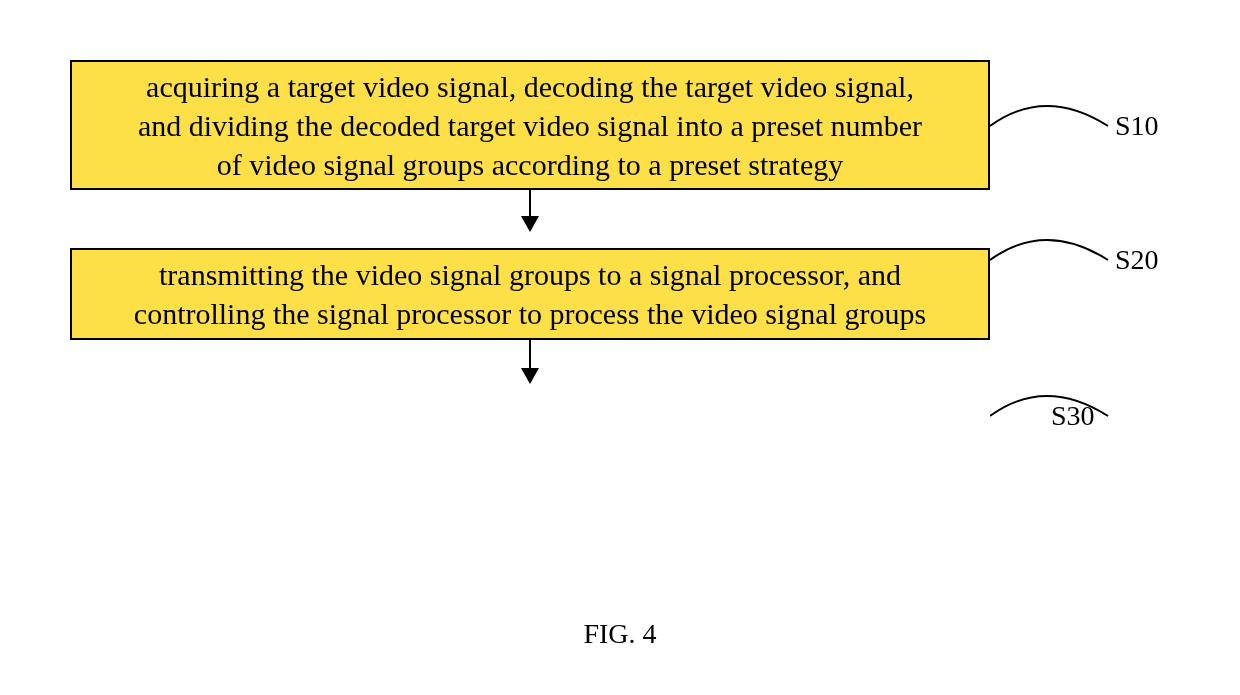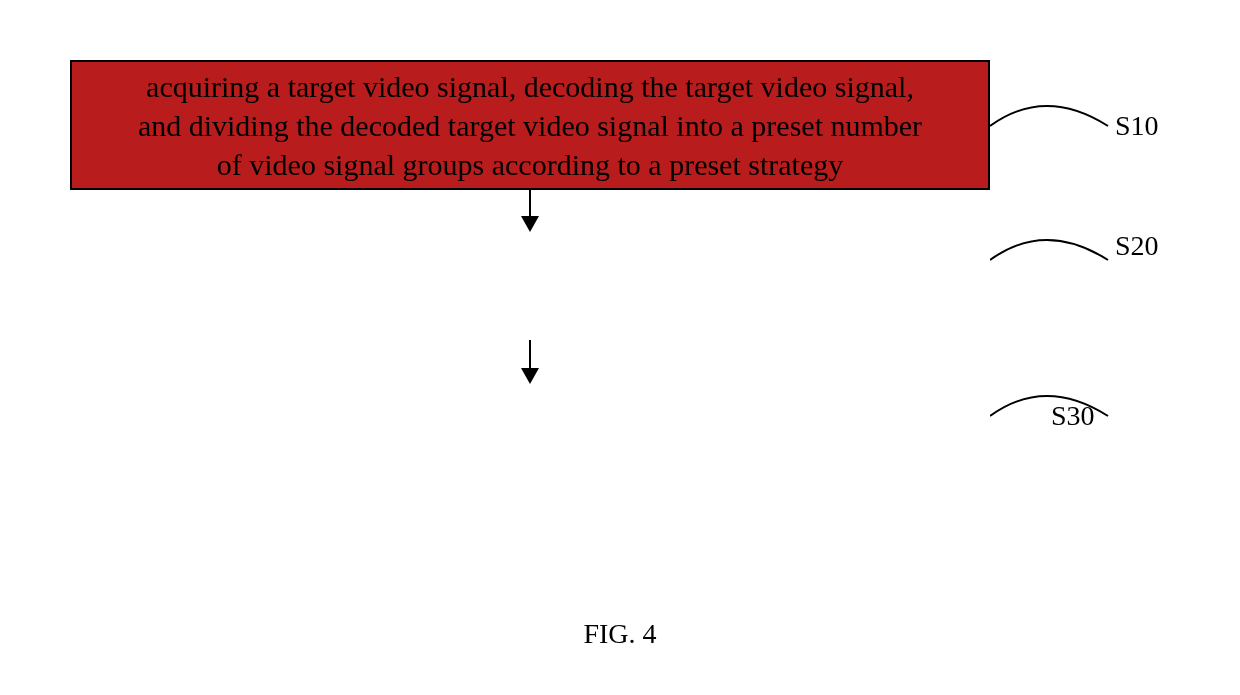--- a/index.html
+++ b/index.html
@@ -12,21 +12,21 @@
     color: #000;
   }
   .canvas {
     position: relative;
     width: 1240px;
     height: 695px;
   }
   .step-box {
     position: absolute;
     border: 2px solid #000;
-    background: #b91c1c;
+    background: #fde047;
     box-sizing: border-box;
     display: flex;
     align-items: center;
     justify-content: center;
     padding: 8px 16px;
   }
   .step-text {
     font-size: 30px;
     line-height: 1.3;
     text-align: center;
@@ -77,25 +77,29 @@
 of video signal groups according to a preset strategy</div>
   </div>
 
   <svg class="connector" style="left:990px; top:98px; width:120px; height:60px;" viewBox="0 0 120 60">
     <path d="M0 28 Q 55 -12 118 28" stroke="#000" stroke-width="2" fill="none"></path>
   </svg>
   <div class="step-label" style="left:1115px; top:112px;">S10</div>
 
   <div class="arrow" style="left:529px; top:190px; height:40px;"></div>
 
+  <div class="step-box" style="left:70px; top:248px; width:920px; height:92px;">
+    <div class="step-text">transmitting the video signal groups to a signal processor, and
+controlling the signal processor to process the video signal groups</div>
+  </div>
 
   <svg class="connector" style="left:990px; top:232px; width:120px; height:60px;" viewBox="0 0 120 60">
     <path d="M0 28 Q 55 -12 118 28" stroke="#000" stroke-width="2" fill="none"></path>
   </svg>
-  <div class="step-label" style="left:1115px; top:232px;text-align:right;">S20</div>
+  <div class="step-label" style="left:1115px; top:246px;text-align:right;">S20</div>
 
   <div class="arrow" style="left:529px; top:340px; height:42px;"></div>
 
 
   <svg class="connector" style="left:990px; top:388px; width:120px; height:60px;" viewBox="0 0 120 60">
     <path d="M0 28 Q 55 -12 118 28" stroke="#000" stroke-width="2" fill="none"></path>
   </svg>
   <div class="step-label" style="left:1051px; top:402px;">S30</div>
 
   <div class="figure-caption" style="top:620px;">FIG. 4</div>

